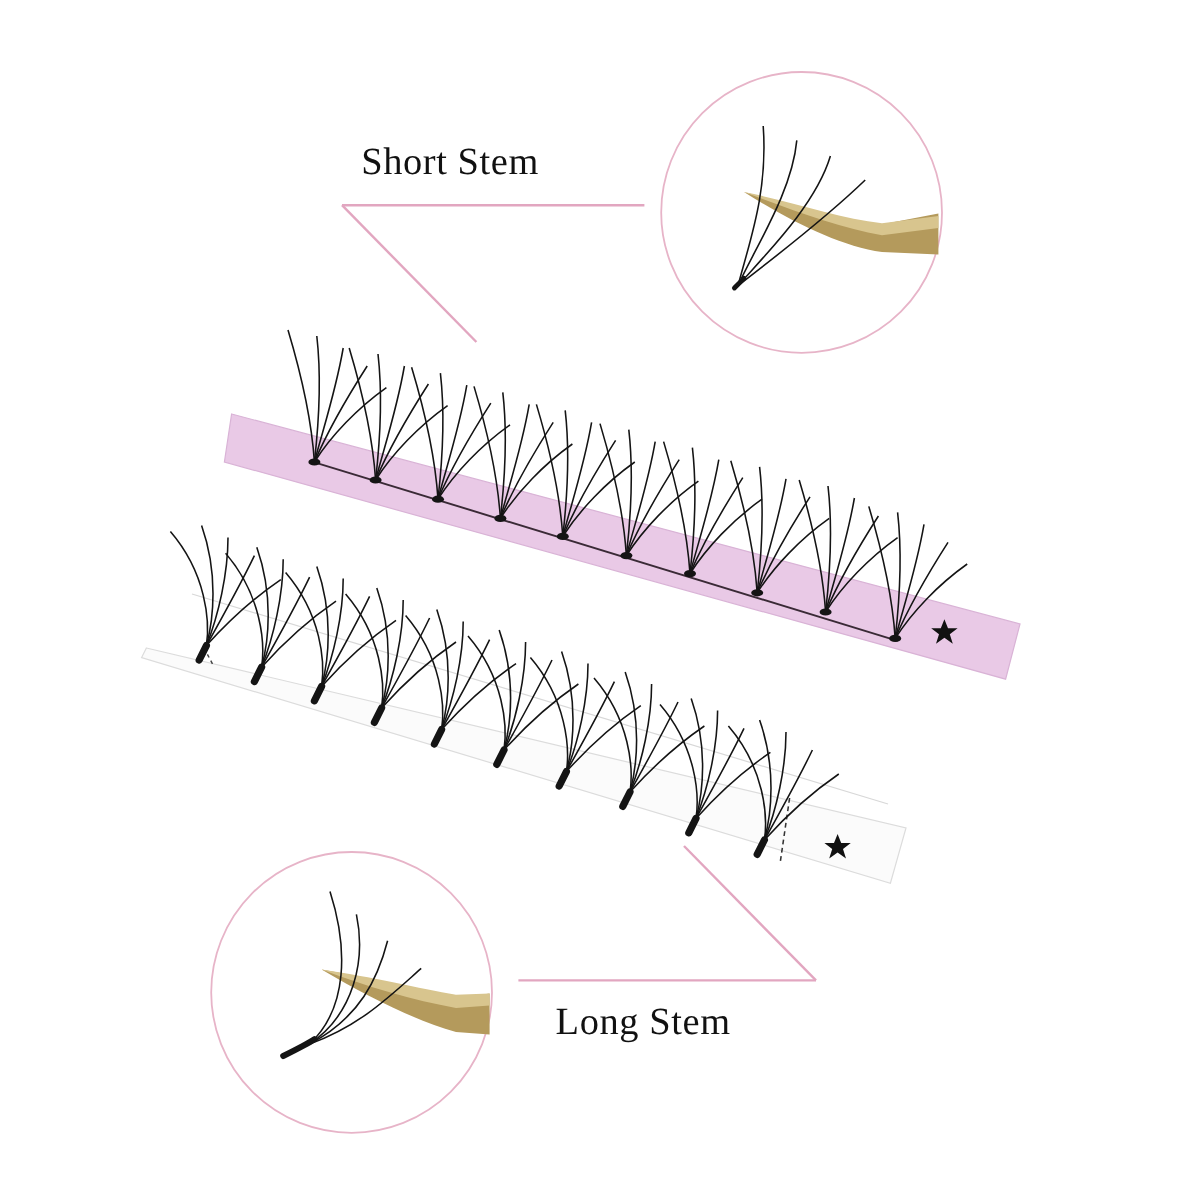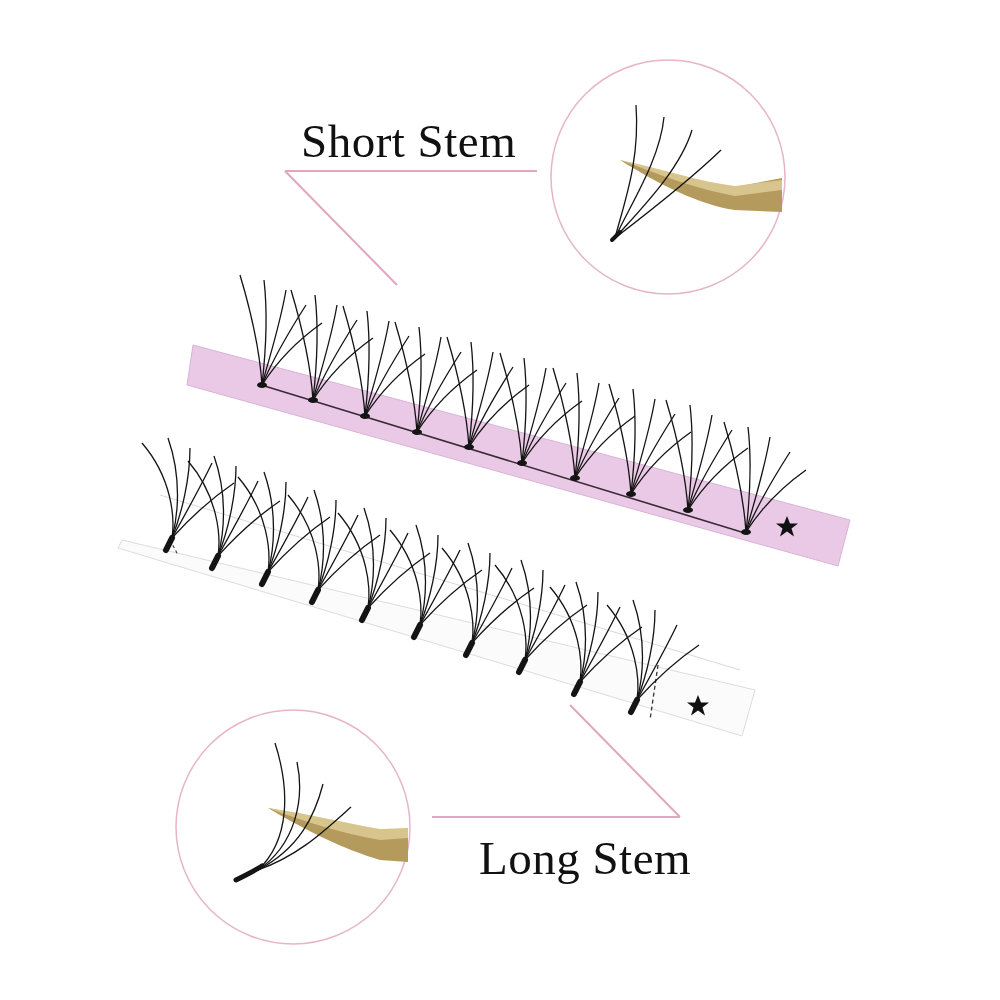--- a/index.html
+++ b/index.html
@@ -3,27 +3,27 @@
   <meta charset="utf-8">
   <style>
     html, body { margin: 0; padding: 0; background: #ffffff; }
     body { width: 1000px; height: 1000px; position: relative; overflow: hidden; }
     .canvas { position: absolute; left: 0; top: 0; width: 1000px; height: 1000px; }
     .label {
       position: absolute;
       font-family: "DejaVu Serif", "Liberation Serif", serif;
       font-family: "Liberation Serif", serif;
       color: #111111;
-      font-size: 47px;
+      font-size: 32px;
       letter-spacing: 0.5px;
       white-space: nowrap;
       line-height: 1;
     }
     .label-short { left: 301px; top: 118px; }
-    .label-long { left: 479px; top: 835px; text-align: right; }
+    .label-long { left: 463px; top: 835px; text-align: right; }
   </style>
 </head>
 <body>
 
 <svg class="canvas" viewBox="0 0 1000 1000" xmlns="http://www.w3.org/2000/svg">
   <defs>
 
     <g id="fan-short">
       <path d="M0,0 C-2,-30 -10,-70 -22,-110" stroke="#141414" stroke-width="1.3" fill="none"></path>
       <path d="M0,0 C4,-35 6,-70 2,-105" stroke="#141414" stroke-width="1.3" fill="none"></path>

